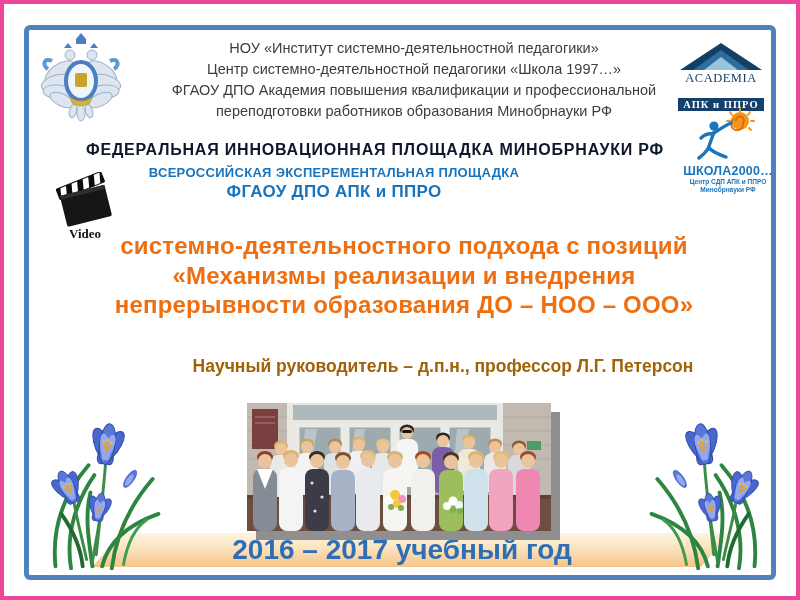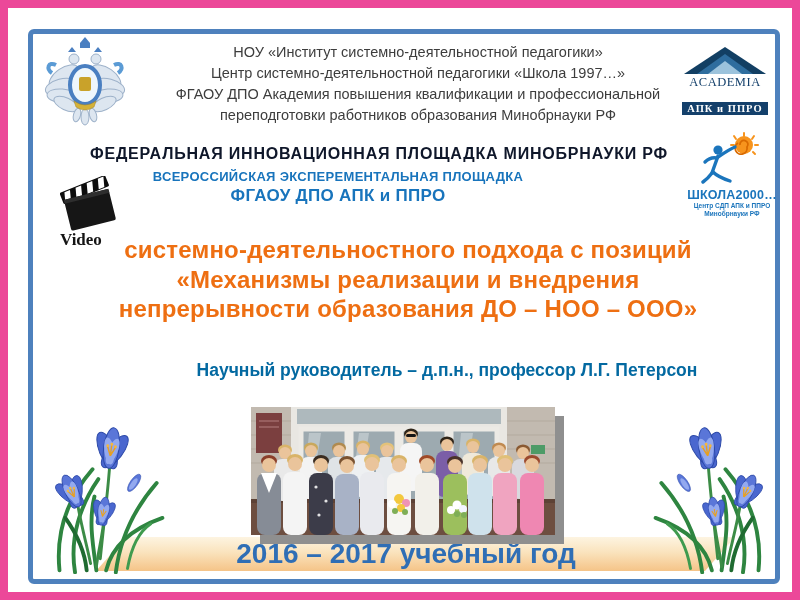--- a/index.html
+++ b/index.html
@@ -1,21 +1,21 @@
 <!DOCTYPE html>
 <html><head>
 <meta charset="utf-8">
 <style>
   html,body{margin:0;padding:0;}
   body{
     width:800px;height:600px;position:relative;overflow:hidden;
     background:#ffffff;font-family:"Liberation Sans",sans-serif;
   }
   .slide{
-    position:absolute;inset:0;border:8px solid #ec4899;box-sizing:border-box;background:#fff;
+    position:absolute;inset:0;border:4px solid #ec4899;box-sizing:border-box;background:#fff;
   }
   .inner-frame{
     position:absolute;left:20px;top:21px;width:752px;height:555px;
     border:5px solid #4e81bd;border-radius:6px;box-sizing:border-box;
   }
   
   .emblem{position:absolute;left:36px;top:27px;width:82px;height:96px;}
   .header{
     position:absolute;left:130px;top:34px;width:560px;text-align:center;
     color:#3d3d3d;font-size:14.5px;line-height:21px;
@@ -38,37 +38,37 @@
   }
   .vse-line1{
     position:absolute;left:0px;top:161px;width:660px;text-align:center;
     color:#1874bc;font-weight:bold;font-size:13px;letter-spacing:.3px;
   }
   .vse-line2{
     position:absolute;left:0px;top:178px;width:660px;text-align:center;
     color:#1874bc;font-weight:bold;font-size:17px;letter-spacing:.3px;
   }
   
-  .school{position:absolute;left:676px;top:124px;width:96px;text-align:center;}
+  .school{position:absolute;left:676px;top:104px;width:96px;text-align:center;}
   .school-name{color:#1b75bc;font-weight:bold;font-size:12.5px;letter-spacing:.2px;}
   .school-sub{color:#1b75bc;font-weight:bold;font-size:6.5px;line-height:8px;}
   
   .clapper{position:absolute;left:52px;top:168px;width:58px;height:56px;cursor:pointer;}
   .video-label{
-    position:absolute;left:52px;top:222px;width:58px;
-    font-family:"Liberation Serif",serif;font-weight:bold;font-size:17px;color:#141414;
+    position:absolute;left:52px;top:222px;width:58px;text-align:center;
+    font-family:"Liberation Serif",serif;font-weight:bold;font-size:13px;color:#141414;
   }
   
   .main-title{
     position:absolute;left:45px;top:227px;width:710px;text-align:center;
     color:#ee6f12;font-weight:bold;font-size:24px;line-height:29.5px;letter-spacing:.2px;
   }
   .subtitle{
     position:absolute;left:130px;top:352px;width:618px;text-align:center;
-    color:#0369a1;font-weight:bold;font-size:17.5px;
+    color:#a16207;font-weight:bold;font-size:17.5px;
   }
   
   .year-band{position:absolute;left:26px;top:529px;width:744px;height:34px;z-index:1;}
   .band-shape{
     position:absolute;inset:0;
     background:linear-gradient(180deg,#fdf4e1 0%,#fae3bd 45%,#f5c488 100%);
     clip-path:polygon(92px 0,701px 0,671px 100%,62px 100%);
   }
   .band-text{
     position:absolute;left:0;right:0;line-height:34px;text-align:center;

